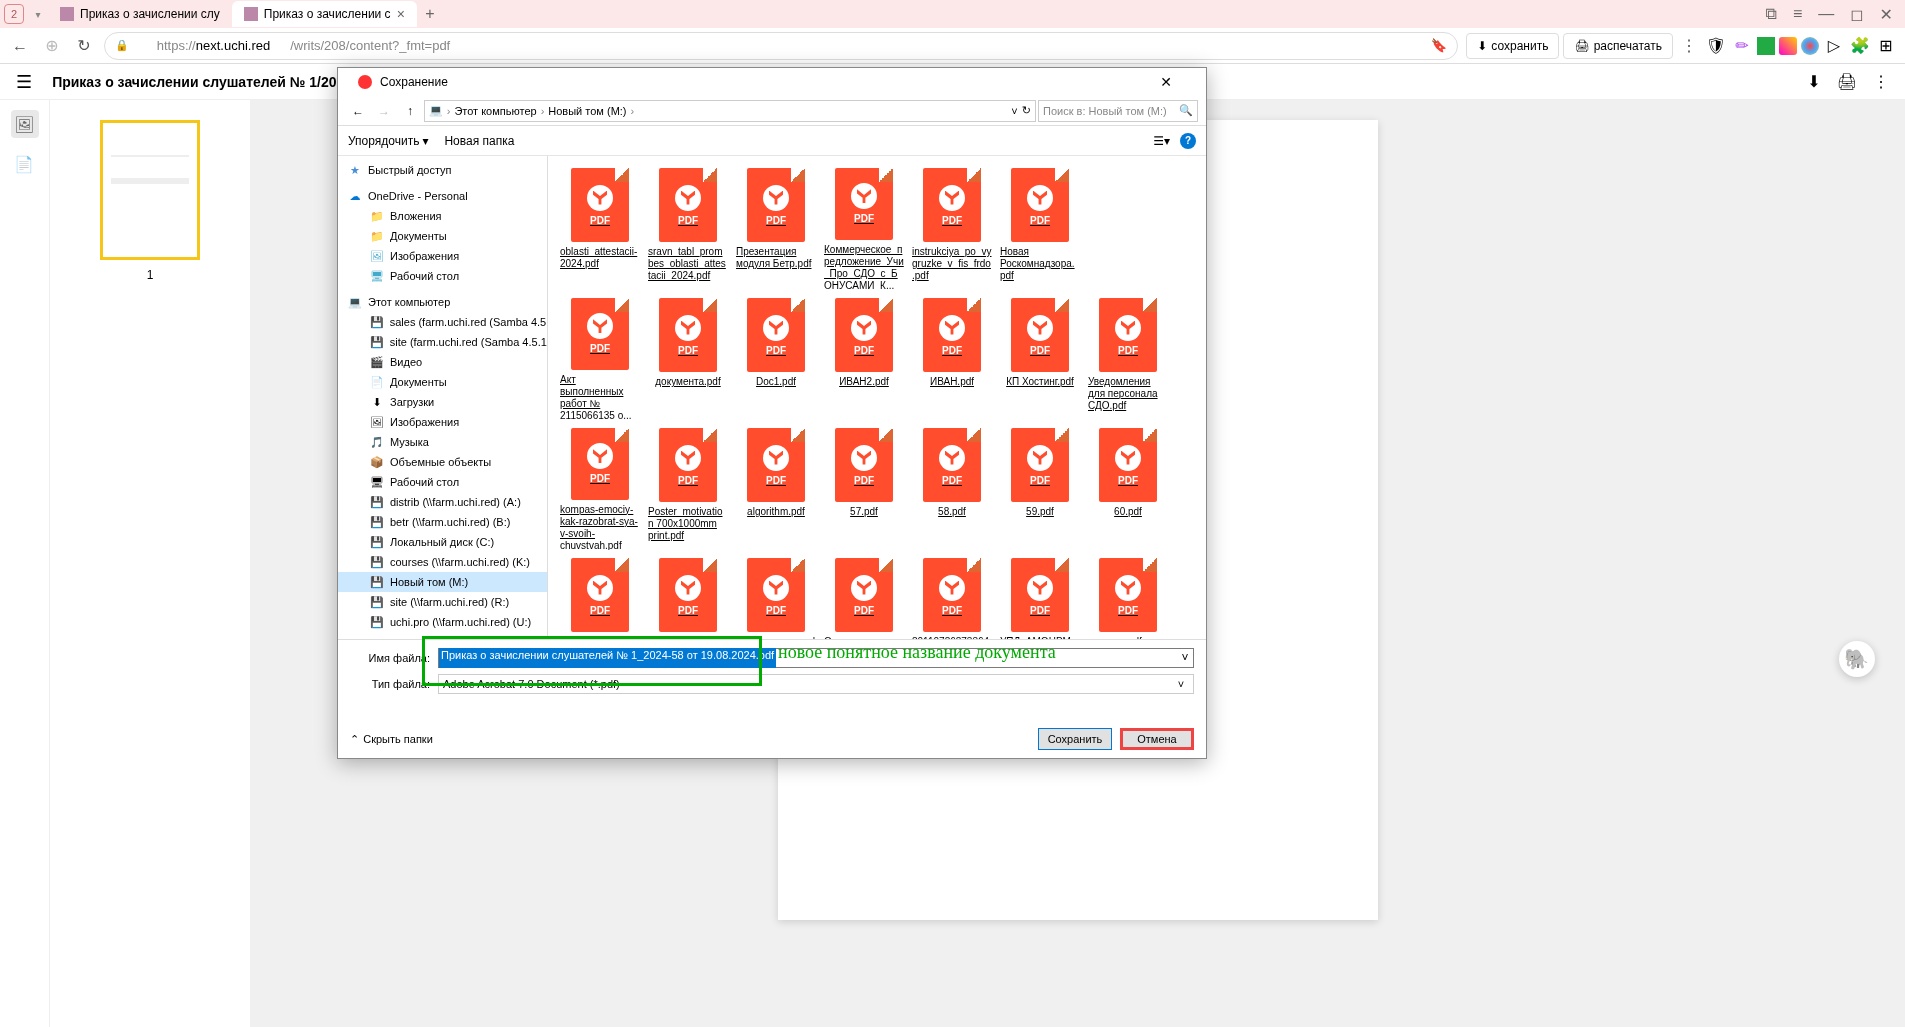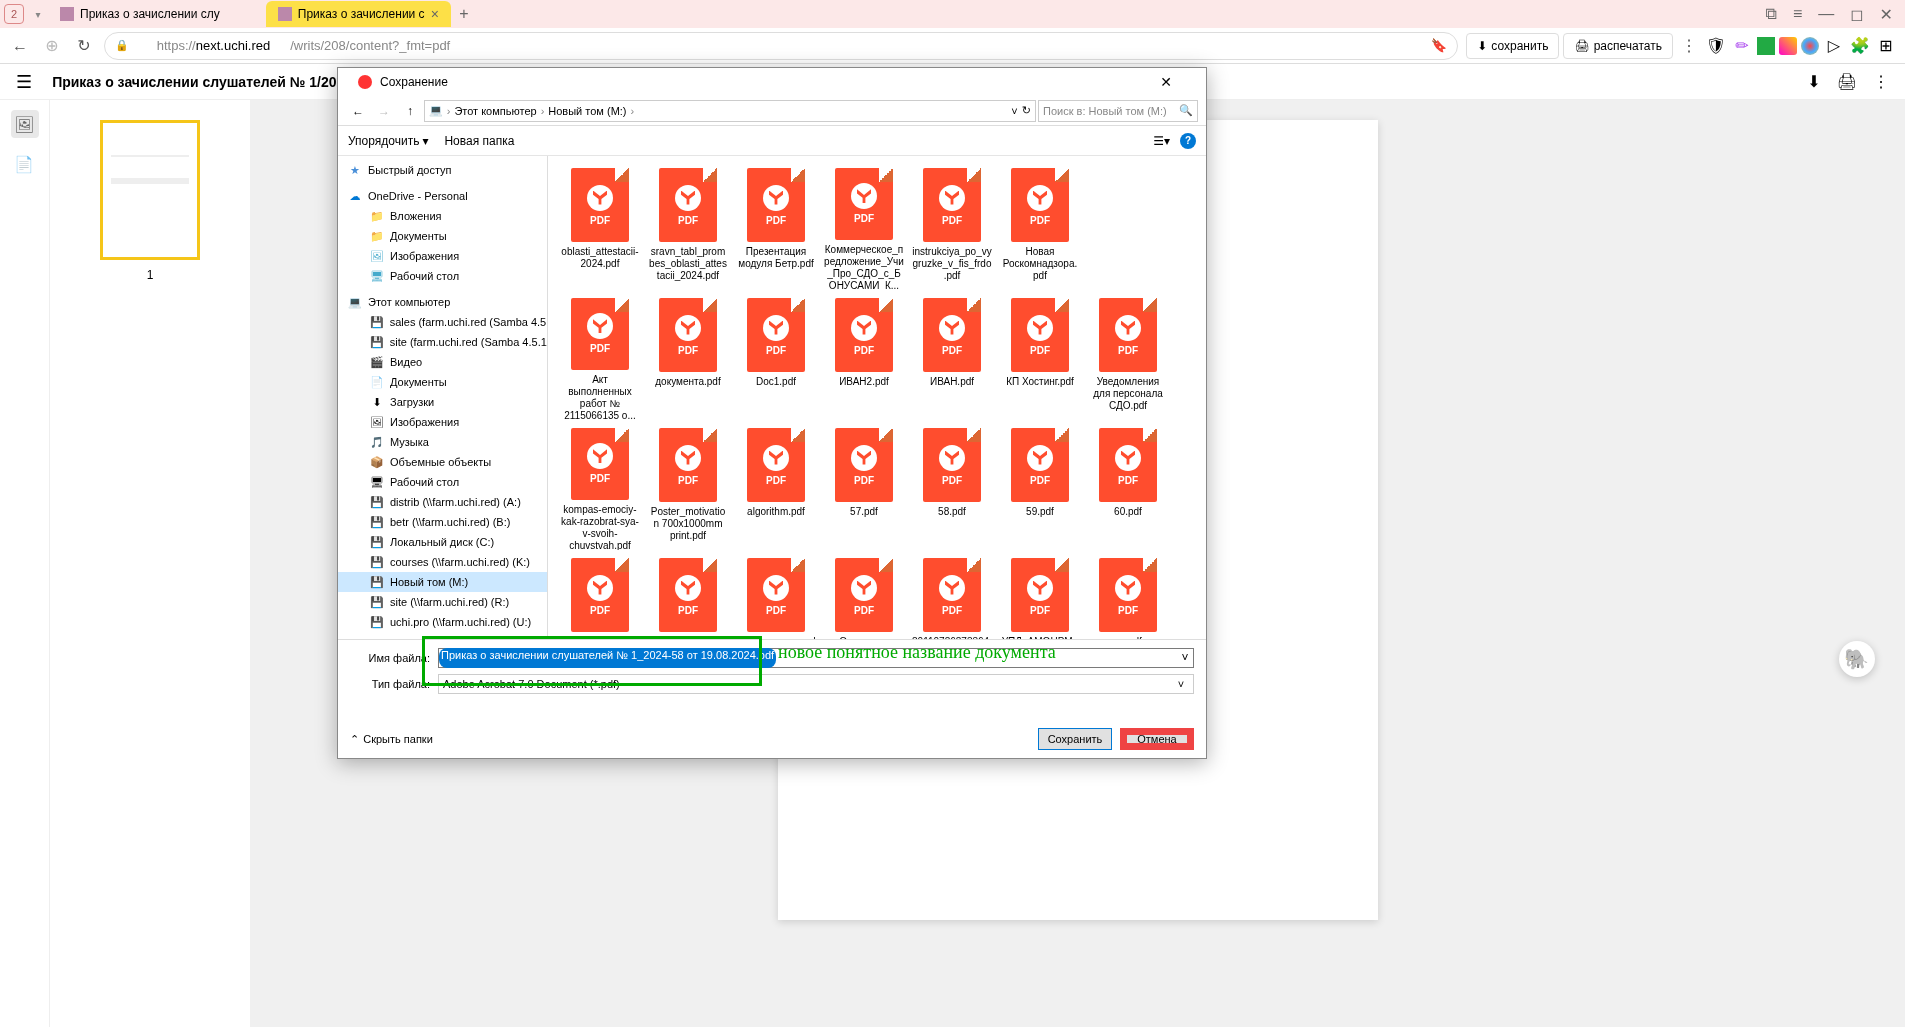--- a/index.html
+++ b/index.html
@@ -3,21 +3,21 @@
 <meta charset="utf-8">
 <style>
 * { margin: 0; padding: 0; box-sizing: border-box; font-family: 'Segoe UI', Tahoma, sans-serif; }
 body { background: #fff; width: 1905px; height: 1027px; overflow: hidden; position: relative; }
 
 
 .browser-tabs { height: 28px; background: #fce8e8; display: flex; align-items: center; padding: 0 4px; }
 .tab-counter { width: 20px; height: 20px; border: 1px solid #d88; border-radius: 4px; display: flex; align-items: center; justify-content: center; font-size: 11px; margin-right: 4px; color: #a55; }
 .tab-dropdown { width: 20px; text-align: center; color: #888; font-size: 10px; }
 .browser-tab { height: 26px; padding: 0 12px; display: flex; align-items: center; font-size: 12px; border-radius: 6px 6px 0 0; gap: 6px; max-width: 200px; cursor: pointer; }
-.browser-tab.active { background: #fde047; margin-left: 34px; }
+.browser-tab.active { background: #ffffff; }
 .tab-icon-small { width: 14px; height: 14px; display: inline-block; }
 .tab-title { white-space: nowrap; overflow: hidden; text-overflow: ellipsis; flex: 1; }
 .tab-close { font-size: 14px; color: #666; cursor: pointer; }
 .tab-add { width: 26px; height: 26px; display: flex; align-items: center; justify-content: center; font-size: 16px; color: #666; cursor: pointer; }
 .tabs-right { margin-left: auto; display: flex; gap: 16px; padding-right: 8px; align-items: center; color: #666; }
 .tabs-right span { cursor: pointer; }
 
 .addr-bar { height: 36px; background: #fff; border-bottom: 1px solid #ddd; display: flex; align-items: center; padding: 0 8px; gap: 8px; }
 .nav-btn { width: 24px; height: 24px; display: flex; align-items: center; justify-content: center; color: #555; cursor: pointer; border-radius: 4px; }
 .nav-btn.disabled { color: #bbb; }
@@ -68,45 +68,45 @@
 .dlg-body { flex: 1; display: flex; overflow: hidden; }
 .tree { width: 210px; border-right: 1px solid #ddd; overflow-y: auto; padding: 4px 0; }
 .tree-item { height: 20px; display: flex; align-items: center; padding-left: 20px; gap: 6px; cursor: pointer; font-size: 11px; white-space: nowrap; overflow: hidden; }
 .tree-item.selected { background: #cce8ff; }
 .tree-item.header { font-weight: normal; padding-left: 10px; }
 .tree-item.sub { padding-left: 32px; }
 .tree-icon { width: 14px; height: 14px; display: inline-flex; align-items: center; justify-content: center; font-size: 11px; }
 
 .file-grid { flex: 1; overflow-y: auto; padding: 8px; }
 .files-row { display: flex; }
-.file-item { width: 88px; height: 130px; display: flex; flex-direction: column; align-items: center; padding: 4px; cursor: pointer; text-align: center; }
+.file-item { width: 88px; height: 130px; display: flex; flex-direction: column; align-items: center; padding: 4px; cursor: pointer; text-align: left; text-decoration: underline; }
 .pdf-icon { width: 58px; height: 74px; background: #ff4d2e; border-radius: 2px; position: relative; display: flex; flex-direction: column; align-items: center; justify-content: center; color: #fff; }
 .pdf-icon::before { content: ''; position: absolute; top: 0; right: 0; width: 14px; height: 14px; background: linear-gradient(135deg, #fff 50%, #d63 50%); }
 .pdf-y { width: 26px; height: 26px; background: #fff; border-radius: 50%; display: flex; align-items: center; justify-content: center; margin-bottom: 4px; }
 .pdf-y::after { content: ''; width: 14px; height: 14px; background: #ff4d2e; clip-path: polygon(0 0, 50% 40%, 100% 0, 100% 30%, 60% 60%, 60% 100%, 40% 100%, 40% 60%, 0 30%); }
 .pdf-label { font-size: 10px; font-weight: bold; }
 .drive-icon { width: 58px; height: 74px; display: flex; flex-direction: column; align-items: center; justify-content: center; }
 .drive-box { width: 46px; height: 34px; background: linear-gradient(#e0e0e0, #b8b8b8); border: 1px solid #999; border-radius: 2px; position: relative; }
 .drive-win { width: 18px; height: 18px; position: absolute; bottom: -8px; left: -4px; background: #0078d4; }
 .file-name { font-size: 10px; line-height: 1.2; margin-top: 4px; word-break: break-word; overflow: hidden; max-height: 48px; }
 
 .dlg-footer { border-top: 1px solid #ddd; padding: 8px 12px; }
 .fn-row { display: flex; align-items: center; gap: 8px; margin-bottom: 6px; }
 .fn-label { width: 80px; text-align: right; font-size: 11px; }
 .fn-input { flex: 1; height: 20px; border: 1px solid #7a7a7a; padding: 0 4px; font-size: 11px; }
-.fn-input.selected { background: #0078d4; color: #fff; border-radius: 8px; }
+.fn-input.selected { background: #0078d4; color: #fff; }
 .fn-select { flex: 1; height: 20px; border: 1px solid #ccc; padding: 0 4px; font-size: 11px; display: flex; align-items: center; }
 .fn-dropdown { width: 16px; text-align: center; cursor: pointer; }
 .green-box { position: absolute; border: 3px solid #0a0; pointer-events: none; }
 .annotation { position: absolute; color: #0a0; font-size: 18px; font-family: Georgia, serif; }
 
 .dlg-buttons { display: flex; justify-content: space-between; align-items: center; padding: 20px 12px 8px; }
 .hide-folders { display: flex; align-items: center; gap: 4px; cursor: pointer; font-size: 11px; }
 .btn-group { display: flex; gap: 8px; }
-.dlg-btn { min-width: 74px; height: 22px; border: 7px solid #ef4444; background: #e1e1e1; font-size: 11px; cursor: pointer; display: flex; align-items: center; justify-content: center; }
+.dlg-btn { min-width: 74px; height: 22px; border: 3px solid #ef4444; background: #e1e1e1; font-size: 11px; cursor: pointer; display: flex; align-items: center; justify-content: center; }
 .dlg-btn.primary { border: 1px solid #0078d4; }
 
 .evernote { position: absolute; right: 30px; bottom: 350px; width: 36px; height: 36px; background: #fff; border-radius: 50%; box-shadow: 0 2px 8px rgba(0,0,0,0.2); display: flex; align-items: center; justify-content: center; color: #2dbe60; font-size: 20px; cursor: pointer; }
 </style>
 </head>
 <body>
 
 <div class="browser-tabs">
   <div class="tab-counter">2</div>
   <div class="tab-dropdown">▾</div>

